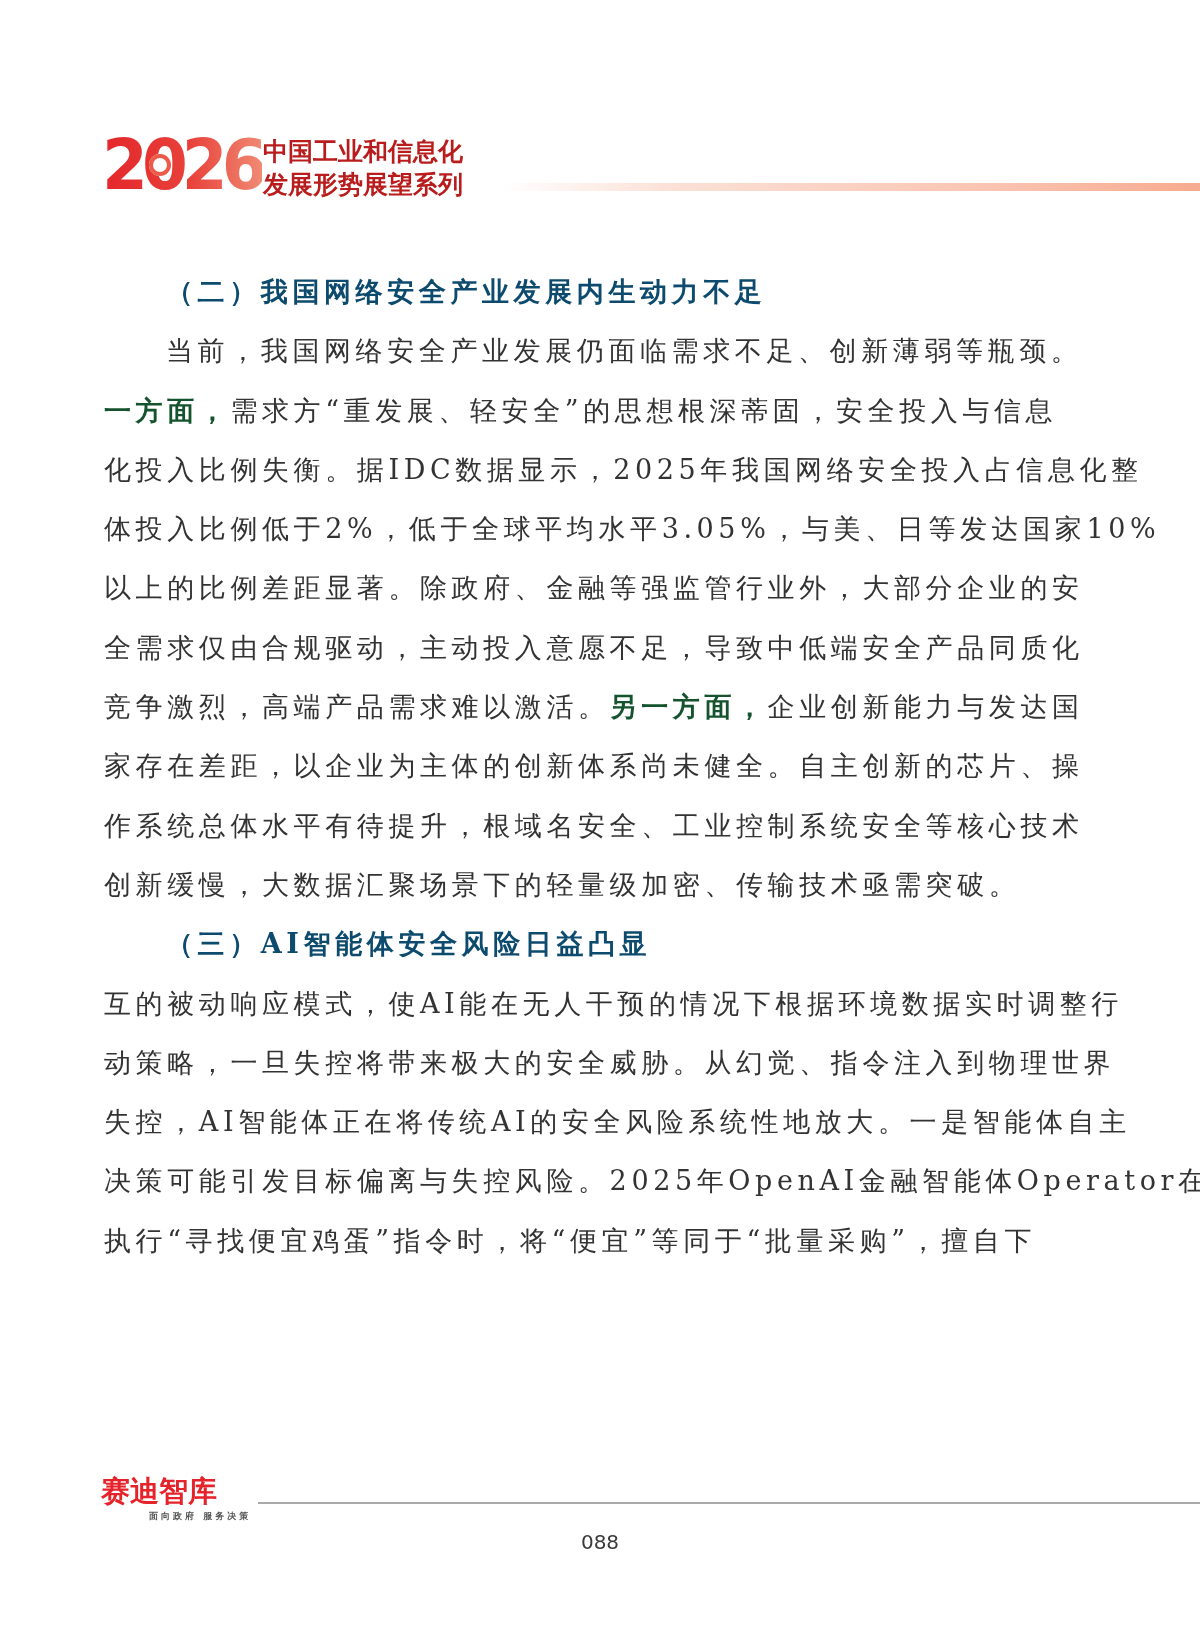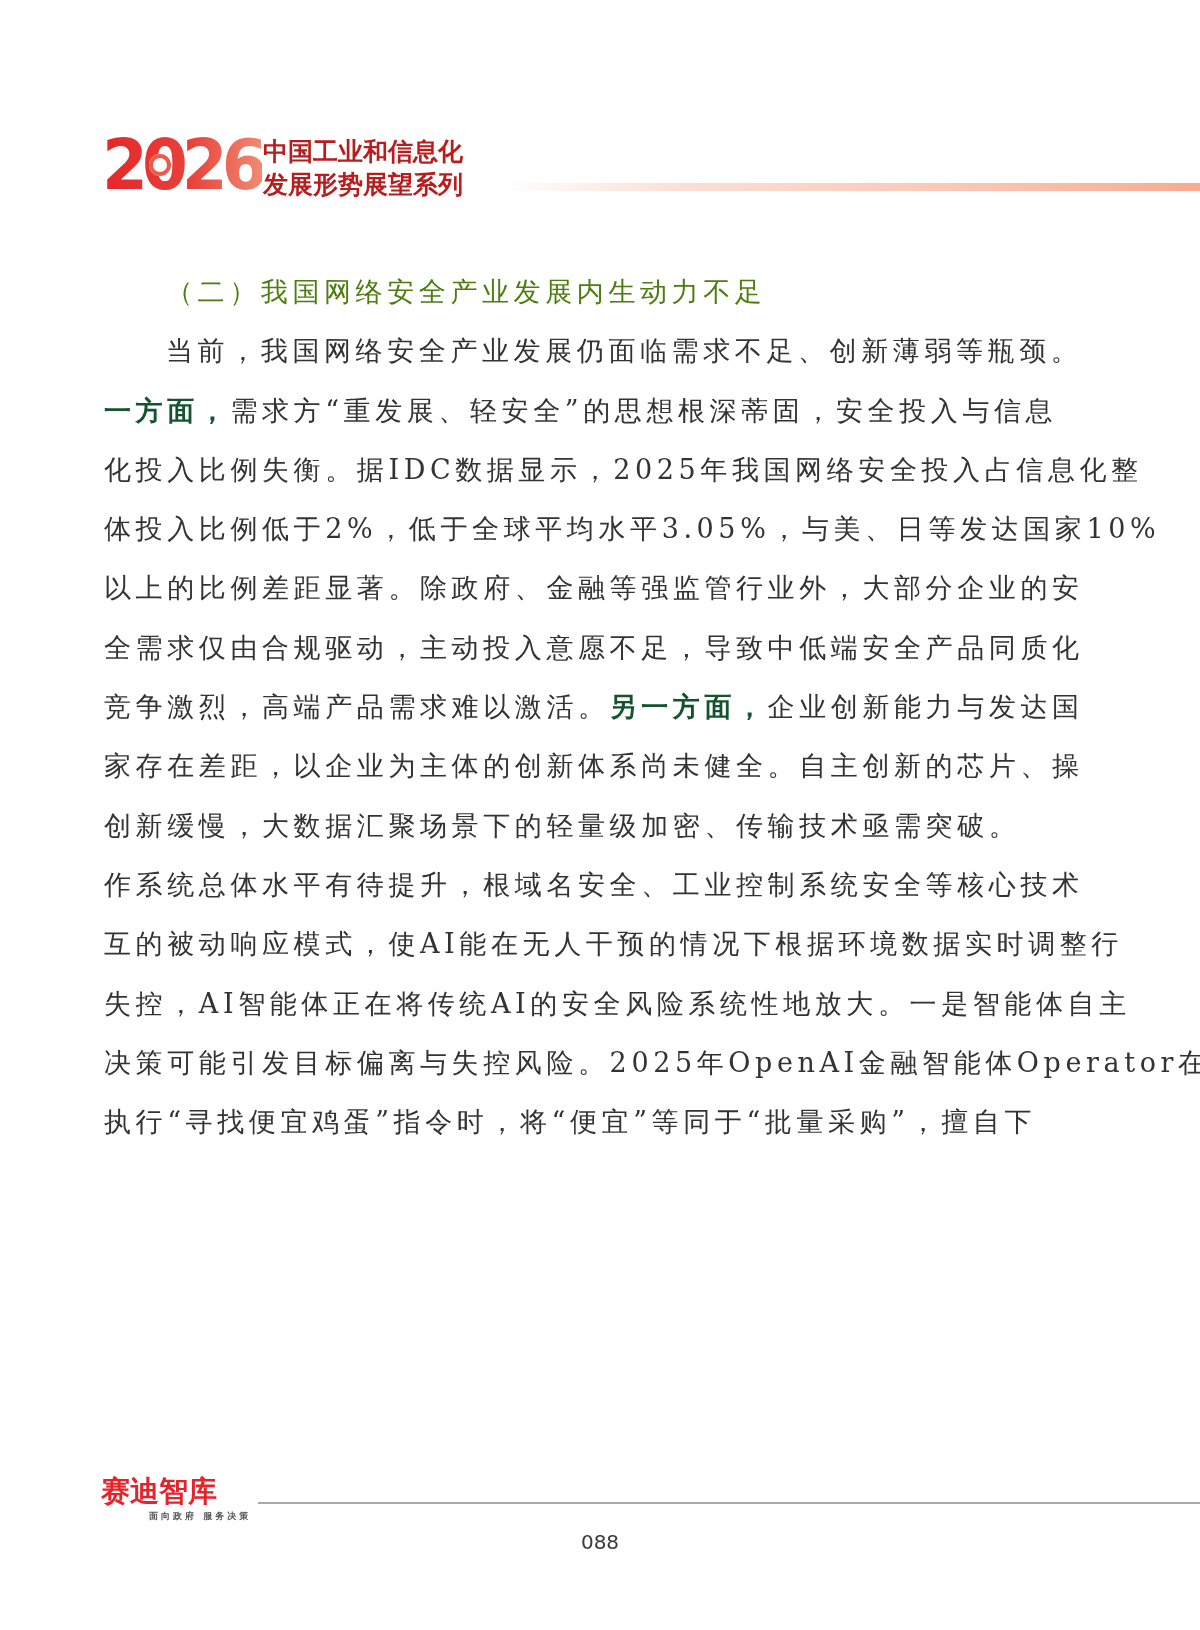--- a/index.html
+++ b/index.html
@@ -18,21 +18,21 @@
   .series-title { position: absolute; left: 263px; top: 135px;
          font-family: "DejaVu Sans", "Liberation Sans", sans-serif; font-weight: bold; color: #b91c1c;
          font-size: 25px; line-height: 33px; letter-spacing: 0px; }
   .header-bar { position: absolute; left: 500px; top: 183px; width: 700px; height: 8px;
          background: linear-gradient(90deg, rgba(248,173,149,0) 0%, #fbe0d6 25%, #f9c4b1 70%, #f7ab90 100%); }
 
   
   .content { position: absolute; left: 104px; top: 262px; width: 960px; }
   .line { height: 59.3px; line-height: 59.3px; font-size: 27px; letter-spacing: 4.6px; white-space: nowrap; color: #333333; }
   .line.indent { padding-left: 62px; }
-  .heading { font-weight: normal; color: #4d7c0f; }
+  .heading { font-weight: bold; color: #0c4a6e; }
   .bold { font-weight: bold; color: #14532d; }
 
   
   .footer-logo { position: absolute; left: 101px; top: 1474px; }
   .footer-logo .brand { font-family: "DejaVu Sans", "Liberation Sans", sans-serif; font-weight: bold; color: #e5232b;
          font-size: 29px; line-height: 34px; letter-spacing: 0px; }
   .footer-logo .slogan { font-family: "DejaVu Sans", "Liberation Sans", sans-serif; font-weight: bold; color: #555555;
          font-size: 9px; line-height: 12px; letter-spacing: 3px; margin-top: 2px; margin-left: 48px; }
   .footer-line { position: absolute; left: 258px; top: 1502px; width: 942px; height: 2px; background: #a9a9a9; }
   .page-number { position: absolute; left: 0; width: 1200px; top: 1530px; text-align: center;
@@ -56,24 +56,26 @@
 <div class="content">
   <div class="line indent heading">（二）我国网络安全产业发展内生动力不足</div>
   <div class="line indent">当前，我国网络安全产业发展仍面临需求不足、创新薄弱等瓶颈。</div>
   <div class="line"><span class="bold">一方面，</span><span>需求方“重发展、轻安全”的思想根深蒂固，安全投入与信息</span></div>
   <div class="line">化投入比例失衡。据IDC数据显示，2025年我国网络安全投入占信息化整</div>
   <div class="line">体投入比例低于2%，低于全球平均水平3.05%，与美、日等发达国家10%</div>
   <div class="line">以上的比例差距显著。除政府、金融等强监管行业外，大部分企业的安</div>
   <div class="line">全需求仅由合规驱动，主动投入意愿不足，导致中低端安全产品同质化</div>
   <div class="line"><span>竞争激烈，高端产品需求难以激活。</span><span class="bold">另一方面，</span><span>企业创新能力与发达国</span></div>
   <div class="line">家存在差距，以企业为主体的创新体系尚未健全。自主创新的芯片、操</div>
+  <div class="line">作系统总体水平有待提升，根域名安全、工业控制系统安全等核心技术</div>
   <div class="line">创新缓慢，大数据汇聚场景下的轻量级加密、传输技术亟需突破。</div>
-  <div class="line">作系统总体水平有待提升，根域名安全、工业控制系统安全等核心技术</div>
 
+  <div class="line indent heading">（三）AI智能体安全风险日益凸显</div>
   <div class="line">互的被动响应模式，使AI能在无人干预的情况下根据环境数据实时调整行</div>
+  <div class="line">动策略，一旦失控将带来极大的安全威胁。从幻觉、指令注入到物理世界</div>
   <div class="line">失控，AI智能体正在将传统AI的安全风险系统性地放大。一是智能体自主</div>
   <div class="line">决策可能引发目标偏离与失控风险。2025年OpenAI金融智能体Operator在</div>
   <div class="line">执行“寻找便宜鸡蛋”指令时，将“便宜”等同于“批量采购”，擅自下</div>
 </div>
 
 <div class="footer-logo">
   <div class="brand">赛迪智库</div>
   <div class="slogan">面向政府 服务决策</div>
 </div>
 <div class="footer-line"></div>

